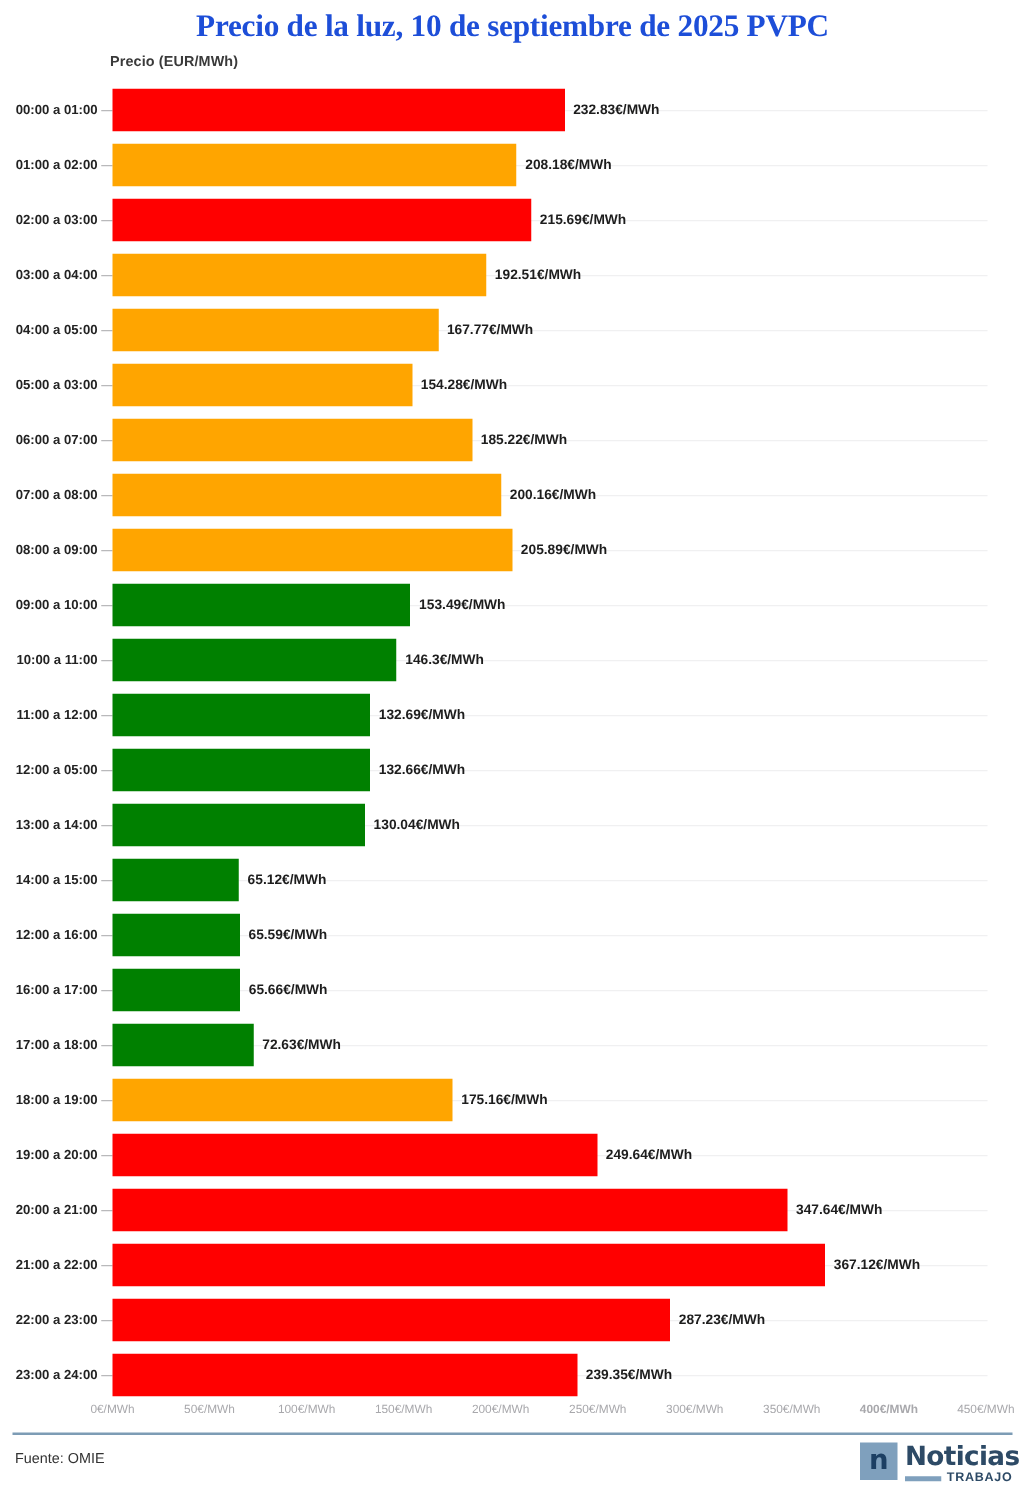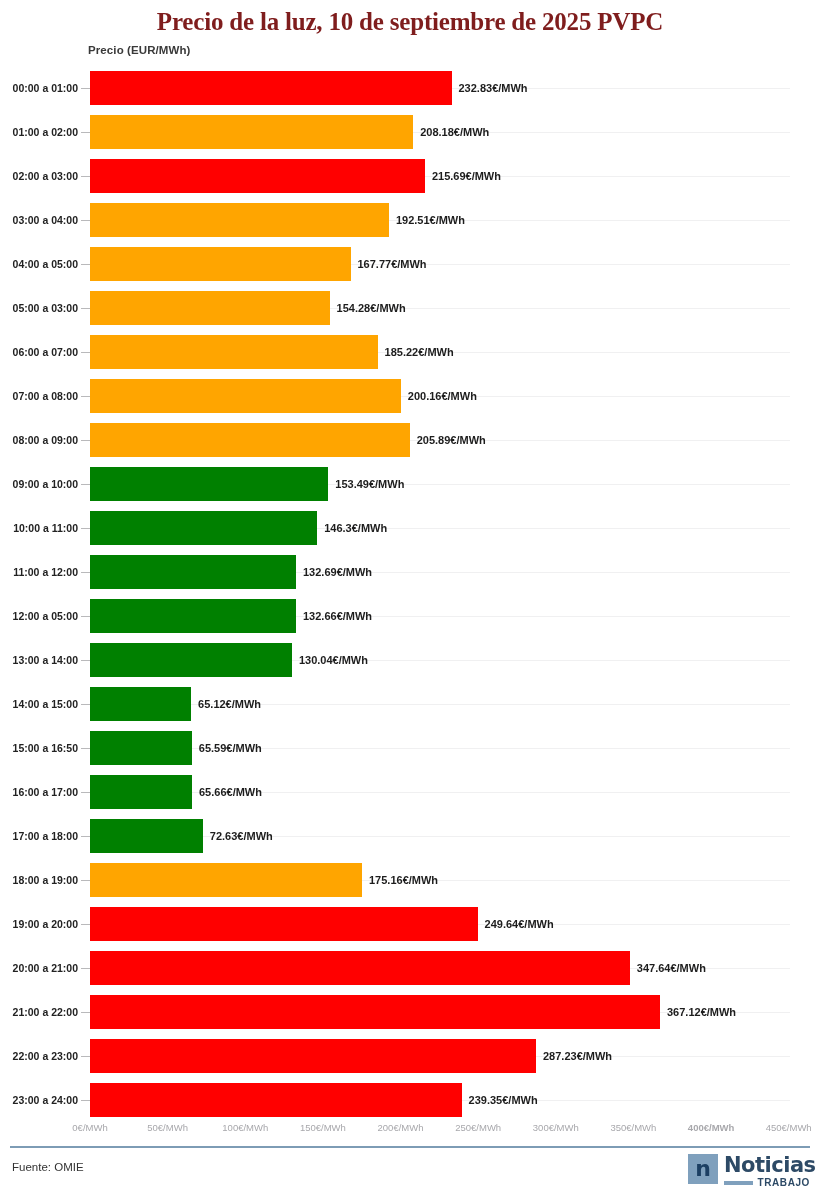--- a/index.html
+++ b/index.html
@@ -20,21 +20,21 @@
   
   .chart-title {
     position: absolute;
     left: 0; top: 8px;
     width: 820px;
     text-align: center;
     font-family: "Liberation Serif", serif;
     font-weight: bold;
     font-size: 25px;
     letter-spacing: -0.2px;
-    color: #7f1d1d;
+    color: #1d4ed8;
     white-space: nowrap;
   }
 
   
   .axis-title {
     position: absolute;
     left: 88px; top: 44px;
     font-size: 11.5px;
     font-weight: bold;
     color: #3a3a3a;
@@ -279,21 +279,21 @@
       </div>
       <div class="row">
         <div class="gridline"></div>
         <div class="cat-label">14:00 a 15:00</div>
         <div class="tick"></div>
         <div class="bar" style="width: 101.1px; background: rgb(0, 128, 0);"></div>
         <div class="bar-value" style="left: 198.1px;">65.12€/MWh</div>
       </div>
       <div class="row">
         <div class="gridline"></div>
-        <div class="cat-label">15:00 a 16:50</div>
+        <div class="cat-label">12:00 a 16:00</div>
         <div class="tick"></div>
         <div class="bar" style="width: 101.8px; background: rgb(0, 128, 0);"></div>
         <div class="bar-value" style="left: 198.8px;">65.59€/MWh</div>
       </div>
       <div class="row">
         <div class="gridline"></div>
         <div class="cat-label">16:00 a 17:00</div>
         <div class="tick"></div>
         <div class="bar" style="width: 102px; background: rgb(0, 128, 0);"></div>
         <div class="bar-value" style="left: 199px;">65.66€/MWh</div>

